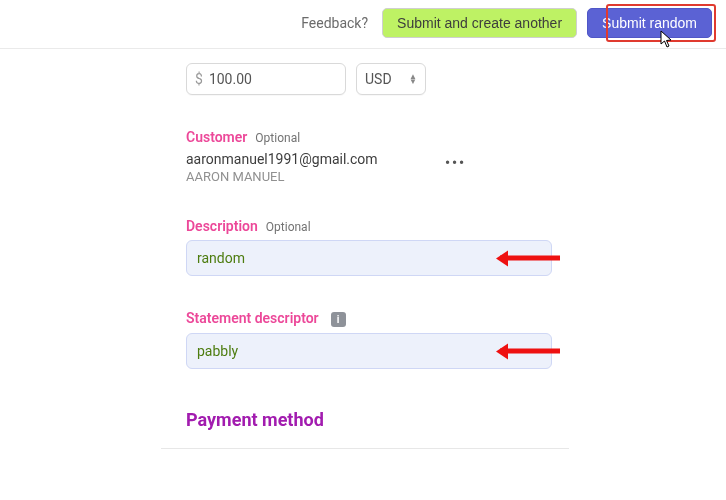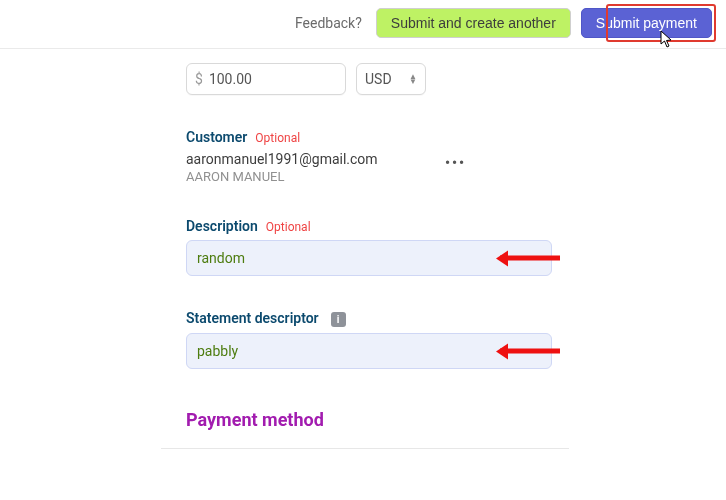--- a/index.html
+++ b/index.html
@@ -96,22 +96,22 @@
     background: #fff;
     color: #555;
     box-shadow: 0 1px 1px rgba(0,0,0,.03);
   }
   .stepper {
     display: flex; flex-direction: column; line-height: 5px; font-size: 8px; color: #888;
   }
   .section { margin-top: 34px; width: 366px; }
   .section-wide { margin-top: 38px; width: 380px; }
   .label-row { display: flex; align-items: baseline; gap: 8px; margin-bottom: 6px; }
-  .label { font-weight: 600; color: #0c4a6e; font-size: 14px; }
-  .optional { color: #ef4444; font-size: 12px; }
+  .label { font-weight: 600; color: #ec4899; font-size: 14px; }
+  .optional { color: #737373; font-size: 12px; }
   .customer-block {
     display: flex; justify-content: space-between; align-items: flex-start;
     width: 280px;
   }
   .cust-email { color: #3d3d3d; font-size: 14px; }
   .cust-name { color: #909090; font-size: 13px; margin-top: 2px; }
   .more-icon { color: #555; letter-spacing: 2px; font-weight: 700; cursor: pointer; padding-top: 4px;}
   .text-input {
     display: flex; align-items: center;
     height: 36px; width: 366px;
@@ -154,21 +154,21 @@
     border: 1.5px solid #b5b5b5; background: #fff; flex-shrink: 0;
     display: inline-flex; align-items: center; justify-content: center;
   }
 </style>
 </head>
 <body>
 
 <div class="topbar">
   <span class="feedback">Feedback?</span>
   <button class="btn btn-secondary">Submit and create another</button>
-  <button class="btn btn-primary">Submit payment</button>
+  <button class="btn btn-primary">Submit random</button>
   <div class="highlight-box"></div>
   <svg class="cursor" width="14" height="18" viewBox="0 0 14 18">
     <path d="M1 1 L1 14 L4.5 11 L7 17 L9 16 L6.5 10.5 L11 10 Z" fill="#fff" stroke="#000" stroke-width="1"></path>
   </svg>
 </div>
 
 <div class="container">
 
   <div class="amount-row">
     <div class="amount-box">

